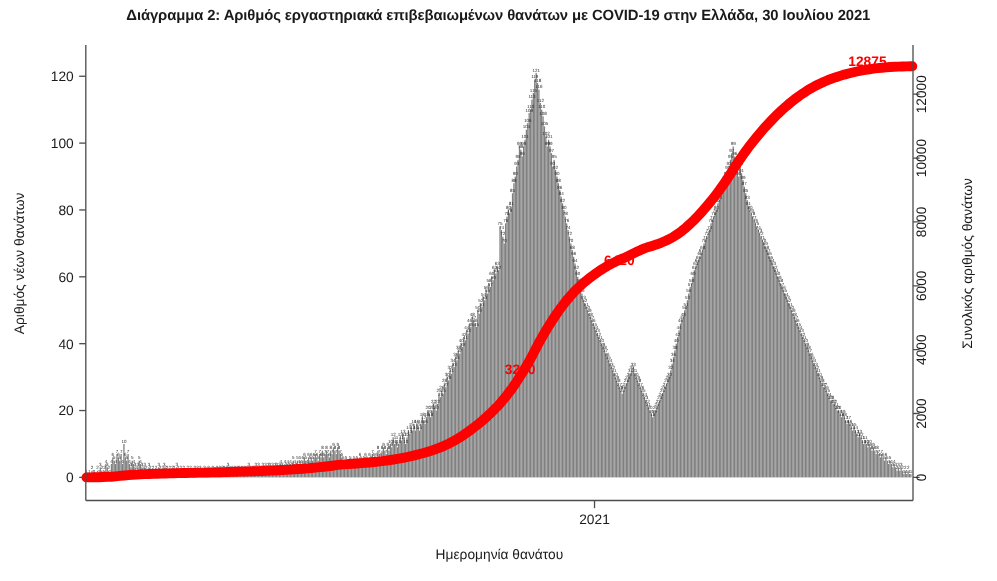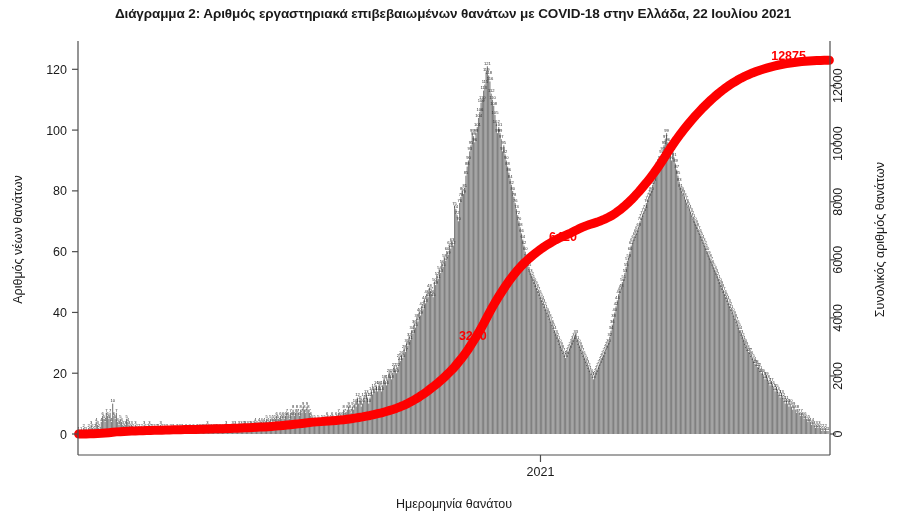--- a/index.html
+++ b/index.html
@@ -21,21 +21,21 @@
   .bar{fill:#808080;}
   .bar-label{font-size:4.1px;fill:#2b2b2b;font-family:"Liberation Sans",sans-serif;text-anchor:middle;}
   .cum-line{fill:none;stroke:#fe0000;stroke-width:9;stroke-linecap:round;stroke-linejoin:round;}
   .cum-annot{font-size:12.5px;font-weight:bold;fill:#fe0000;font-family:"Liberation Sans",sans-serif;}
 </style>
 </head>
 <body>
 
 <div id="chart-root">
 
-  <div class="chart-title">Διάγραμμα 2: Αριθμός εργαστηριακά επιβεβαιωμένων θανάτων με COVID-18 στην Ελλάδα, 22 Ιουλίου 2021</div>
+  <div class="chart-title">Διάγραμμα 2: Αριθμός εργαστηριακά επιβεβαιωμένων θανάτων με COVID-19 στην Ελλάδα, 30 Ιουλίου 2021</div>
 
   <svg id="chart-svg" width="906" height="528" xmlns="http://www.w3.org/2000/svg">
     <g id="bars-group">
         <rect class="bar" x="78.00" width="1.16" y="430.96" height="3.04"></rect>
         <rect class="bar" x="80.52" width="1.16" y="430.96" height="3.04"></rect>
         <rect class="bar" x="83.05" width="1.16" y="427.92" height="6.08"></rect>
         <rect class="bar" x="84.31" width="1.16" y="430.96" height="3.04"></rect>
         <rect class="bar" x="85.57" width="1.16" y="430.96" height="3.04"></rect>
         <rect class="bar" x="88.09" width="1.16" y="427.92" height="6.08"></rect>
         <rect class="bar" x="89.36" width="1.16" y="430.96" height="3.04"></rect>

